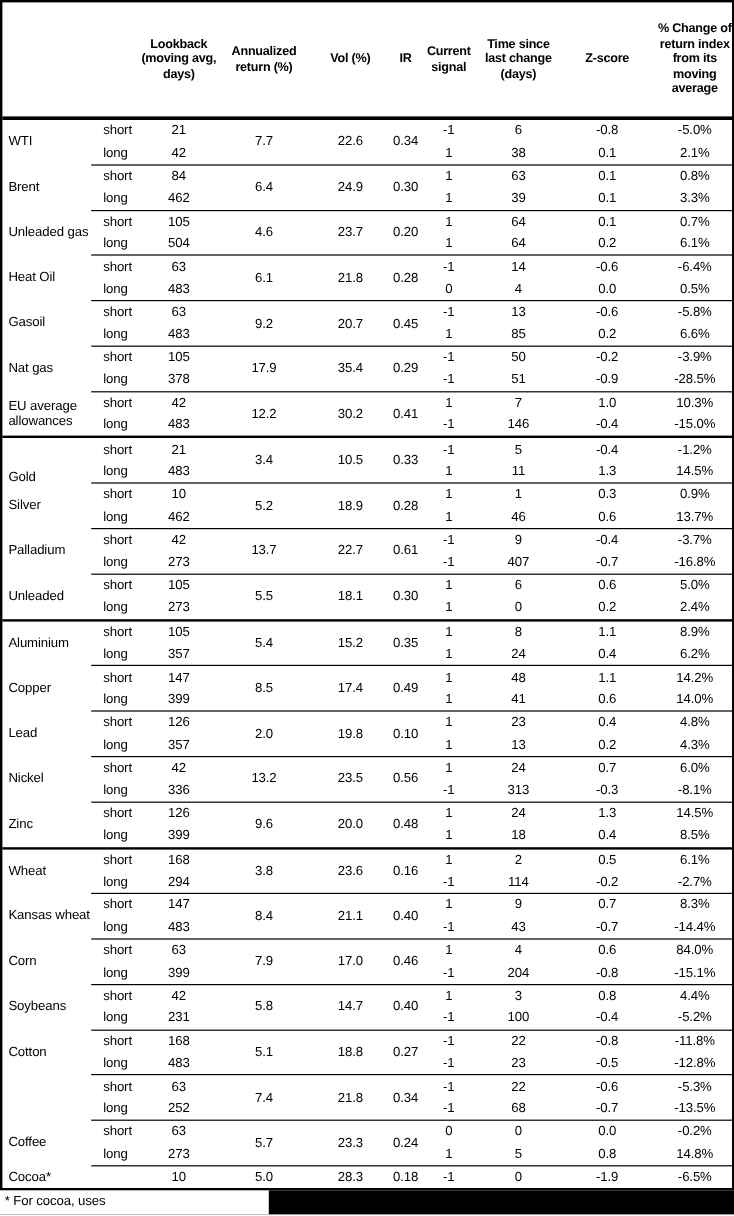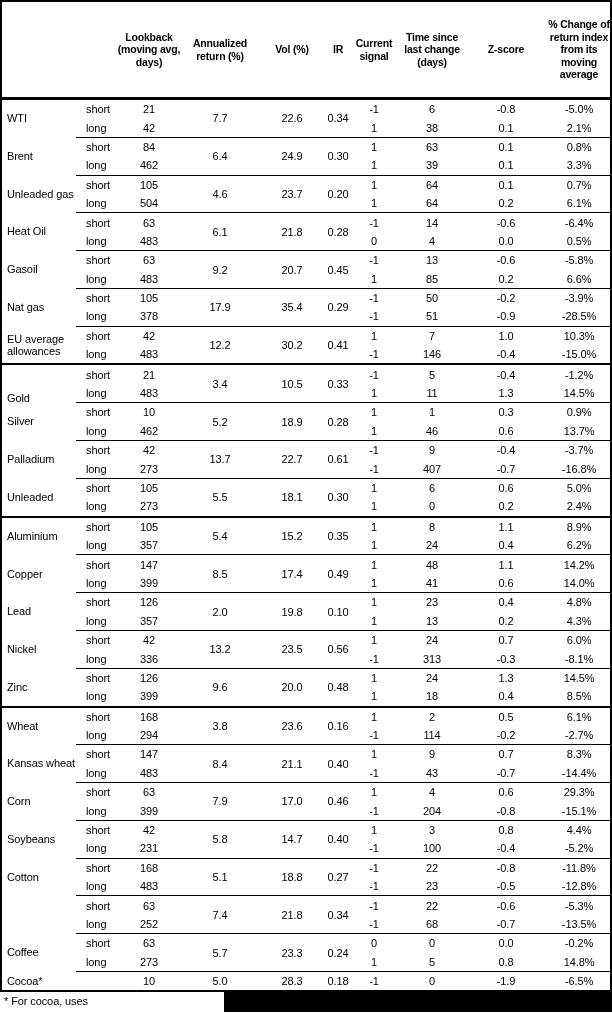--- a/index.html
+++ b/index.html
@@ -392,21 +392,21 @@
         <div class="cell" style="grid-area: 1 / 5 / 3;">21.1</div>
         <div class="cell" style="grid-area: 1 / 6 / 3;">0.40</div>
       </div>
       <div class="grid block divided">
         <div class="cell name-cell" style="grid-area: 1 / 1 / 3;">Corn</div>
         <div class="cell leg-cell" style="grid-area: 1 / 2;">short</div>
         <div class="cell" style="grid-area: 1 / 3;">63</div>
         <div class="cell" style="grid-area: 1 / 7;">1</div>
         <div class="cell" style="grid-area: 1 / 8;">4</div>
         <div class="cell" style="grid-area: 1 / 9;">0.6</div>
-        <div class="cell" style="grid-area: 1 / 10;">29.3%</div>
+        <div class="cell" style="grid-area: 1 / 10;">84.0%</div>
         <div class="cell leg-cell" style="grid-area: 2 / 2;">long</div>
         <div class="cell" style="grid-area: 2 / 3;">399</div>
         <div class="cell" style="grid-area: 2 / 7;">-1</div>
         <div class="cell" style="grid-area: 2 / 8;">204</div>
         <div class="cell" style="grid-area: 2 / 9;">-0.8</div>
         <div class="cell" style="grid-area: 2 / 10;">-15.1%</div>
         <div class="cell" style="grid-area: 1 / 4 / 3;">7.9</div>
         <div class="cell" style="grid-area: 1 / 5 / 3;">17.0</div>
         <div class="cell" style="grid-area: 1 / 6 / 3;">0.46</div>
       </div>

